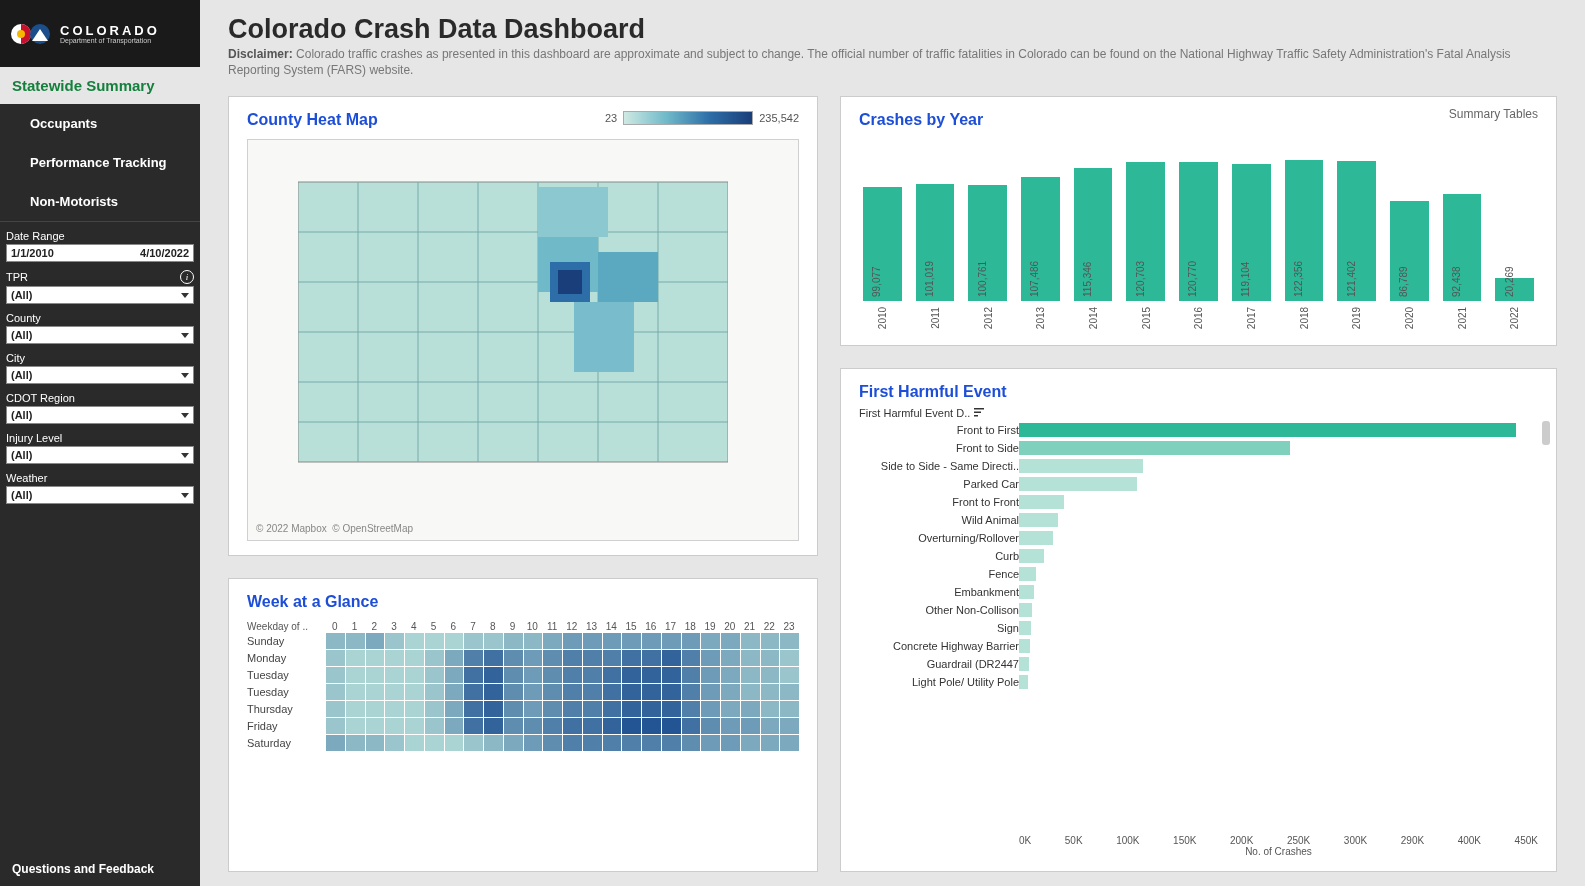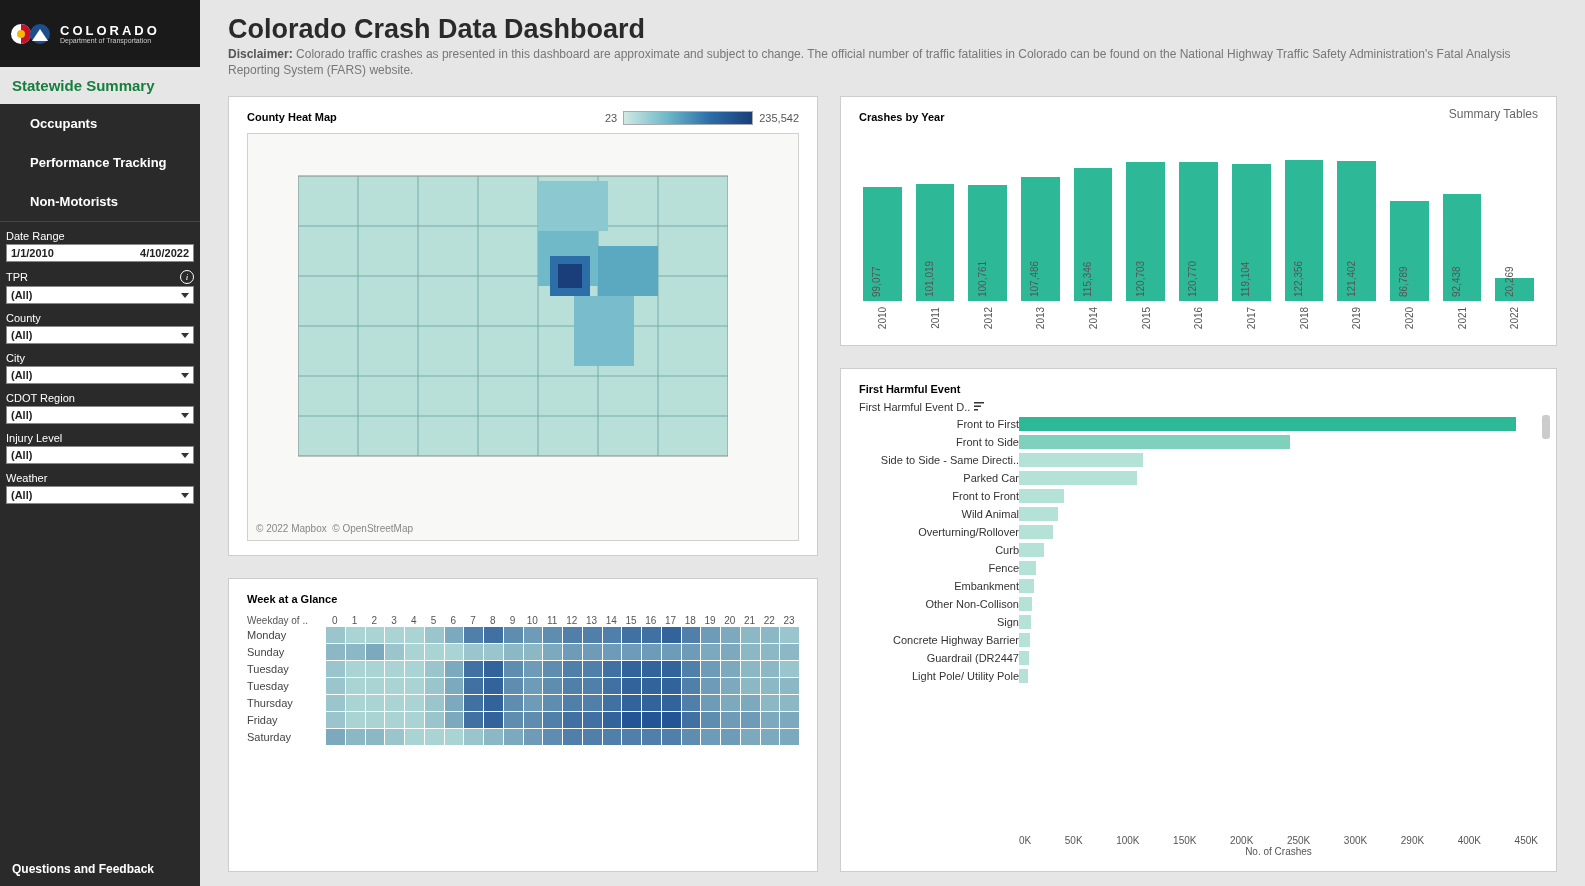--- a/index.html
+++ b/index.html
@@ -19,21 +19,21 @@
   .date-range { justify-content: space-between; }
   .caret { width: 0; height: 0; border-left: 4px solid transparent; border-right: 4px solid transparent; border-top: 5px solid #333; }
   .info-icon { width: 14px; height: 14px; border: 1.5px solid #fff; border-radius: 50%; font-size: 9px; display: flex; align-items: center; justify-content: center; font-style: italic; font-family: serif; }
   .footer-link { margin-top: auto; font-size: 12px; padding: 10px 12px; color: #fff; font-weight: bold; }
   .main { flex: 1; padding: 14px 28px; display: flex; flex-direction: column; overflow: hidden; }
   .title { font-size: 27px; font-weight: 600; color: #2a2a2a; }
   .disclaimer { font-size: 12px; color: #777; margin-top: 2px; line-height: 1.3; }
   .disclaimer b { color: #555; }
   .grid { flex: 1; display: grid; grid-template-columns: 590px 1fr; grid-template-rows: 460px 1fr; gap: 22px; margin-top: 18px; }
   .card { background: #fff; border: 1px solid #ccc; padding: 14px 18px; display: flex; flex-direction: column; position: relative; }
-  .card-title { font-size: 11px; font-weight: bold; color: #000000; }
+  .card-title { font-size: 16px; font-weight: bold; color: #1d4ed8; }
   .card-link { position: absolute; top: 10px; right: 18px; font-size: 12px; color: #666; }
   
   .heat-legend { position: absolute; top: 14px; right: 18px; display: flex; align-items: center; gap: 6px; font-size: 11px; color: #555; }
   .heat-grad { width: 130px; height: 14px; background: linear-gradient(to right, #cfe9e3, #6fb9c9, #2d6ea8, #1a3e7a); border: 1px solid #aaa; }
   .map-area { flex: 1; margin-top: 10px; border: 1px solid #d0d0d0; position: relative; overflow: hidden; background: #f8f8f6; text-align: center; }
   .map-svg { position: absolute; left: 50px; top: 12px; width: 430px; height: 320px; }
   .map-attrib { position: absolute; bottom: 6px; left: 8px; font-size: 10px; color: #888; }
   
   .bar-area { flex: 1; display: flex; align-items: flex-end; gap: 14px; padding: 10px 4px 0 4px; }
   .bar-col { flex: 1; display: flex; flex-direction: column; align-items: center; }
@@ -307,20 +307,47 @@
             <div>16</div>
             <div>17</div>
             <div>18</div>
             <div>19</div>
             <div>20</div>
             <div>21</div>
             <div>22</div>
             <div>23</div>
           </div>
           <div class="week-row">
+            <div class="daylabel">Sunday</div>
+            <div class="cell" style="background:rgb(140,183,197)"></div>
+            <div class="cell" style="background:rgb(140,183,197)"></div>
+            <div class="cell" style="background:rgb(125,169,190)"></div>
+            <div class="cell" style="background:rgb(155,197,204)"></div>
+            <div class="cell" style="background:rgb(170,211,211)"></div>
+            <div class="cell" style="background:rgb(170,211,211)"></div>
+            <div class="cell" style="background:rgb(170,211,211)"></div>
+            <div class="cell" style="background:rgb(155,197,204)"></div>
+            <div class="cell" style="background:rgb(155,197,204)"></div>
+            <div class="cell" style="background:rgb(140,183,197)"></div>
+            <div class="cell" style="background:rgb(140,183,197)"></div>
+            <div class="cell" style="background:rgb(125,169,190)"></div>
+            <div class="cell" style="background:rgb(110,155,183)"></div>
+            <div class="cell" style="background:rgb(110,155,183)"></div>
+            <div class="cell" style="background:rgb(110,155,183)"></div>
+            <div class="cell" style="background:rgb(110,155,183)"></div>
+            <div class="cell" style="background:rgb(110,155,183)"></div>
+            <div class="cell" style="background:rgb(110,155,183)"></div>
+            <div class="cell" style="background:rgb(110,155,183)"></div>
+            <div class="cell" style="background:rgb(125,169,190)"></div>
+            <div class="cell" style="background:rgb(125,169,190)"></div>
+            <div class="cell" style="background:rgb(140,183,197)"></div>
+            <div class="cell" style="background:rgb(140,183,197)"></div>
+            <div class="cell" style="background:rgb(140,183,197)"></div>
+          </div>
+          <div class="week-row">
             <div class="daylabel">Monday</div>
             <div class="cell" style="background:rgb(155,197,204)"></div>
             <div class="cell" style="background:rgb(170,211,211)"></div>
             <div class="cell" style="background:rgb(170,211,211)"></div>
             <div class="cell" style="background:rgb(170,211,211)"></div>
             <div class="cell" style="background:rgb(170,211,211)"></div>
             <div class="cell" style="background:rgb(155,197,204)"></div>
             <div class="cell" style="background:rgb(125,169,190)"></div>
             <div class="cell" style="background:rgb(80,127,169)"></div>
             <div class="cell" style="background:rgb(65,113,162)"></div>
@@ -332,47 +359,20 @@
             <div class="cell" style="background:rgb(80,127,169)"></div>
             <div class="cell" style="background:rgb(65,113,162)"></div>
             <div class="cell" style="background:rgb(65,113,162)"></div>
             <div class="cell" style="background:rgb(50,99,155)"></div>
             <div class="cell" style="background:rgb(80,127,169)"></div>
             <div class="cell" style="background:rgb(110,155,183)"></div>
             <div class="cell" style="background:rgb(125,169,190)"></div>
             <div class="cell" style="background:rgb(140,183,197)"></div>
             <div class="cell" style="background:rgb(140,183,197)"></div>
             <div class="cell" style="background:rgb(155,197,204)"></div>
-          </div>
-          <div class="week-row">
-            <div class="daylabel">Sunday</div>
-            <div class="cell" style="background:rgb(140,183,197)"></div>
-            <div class="cell" style="background:rgb(140,183,197)"></div>
-            <div class="cell" style="background:rgb(125,169,190)"></div>
-            <div class="cell" style="background:rgb(155,197,204)"></div>
-            <div class="cell" style="background:rgb(170,211,211)"></div>
-            <div class="cell" style="background:rgb(170,211,211)"></div>
-            <div class="cell" style="background:rgb(170,211,211)"></div>
-            <div class="cell" style="background:rgb(155,197,204)"></div>
-            <div class="cell" style="background:rgb(155,197,204)"></div>
-            <div class="cell" style="background:rgb(140,183,197)"></div>
-            <div class="cell" style="background:rgb(140,183,197)"></div>
-            <div class="cell" style="background:rgb(125,169,190)"></div>
-            <div class="cell" style="background:rgb(110,155,183)"></div>
-            <div class="cell" style="background:rgb(110,155,183)"></div>
-            <div class="cell" style="background:rgb(110,155,183)"></div>
-            <div class="cell" style="background:rgb(110,155,183)"></div>
-            <div class="cell" style="background:rgb(110,155,183)"></div>
-            <div class="cell" style="background:rgb(110,155,183)"></div>
-            <div class="cell" style="background:rgb(110,155,183)"></div>
-            <div class="cell" style="background:rgb(125,169,190)"></div>
-            <div class="cell" style="background:rgb(125,169,190)"></div>
-            <div class="cell" style="background:rgb(140,183,197)"></div>
-            <div class="cell" style="background:rgb(140,183,197)"></div>
-            <div class="cell" style="background:rgb(140,183,197)"></div>
           </div>
           <div class="week-row">
             <div class="daylabel">Tuesday</div>
             <div class="cell" style="background:rgb(155,197,204)"></div>
             <div class="cell" style="background:rgb(170,211,211)"></div>
             <div class="cell" style="background:rgb(170,211,211)"></div>
             <div class="cell" style="background:rgb(170,211,211)"></div>
             <div class="cell" style="background:rgb(170,211,211)"></div>
             <div class="cell" style="background:rgb(155,197,204)"></div>
             <div class="cell" style="background:rgb(125,169,190)"></div>

